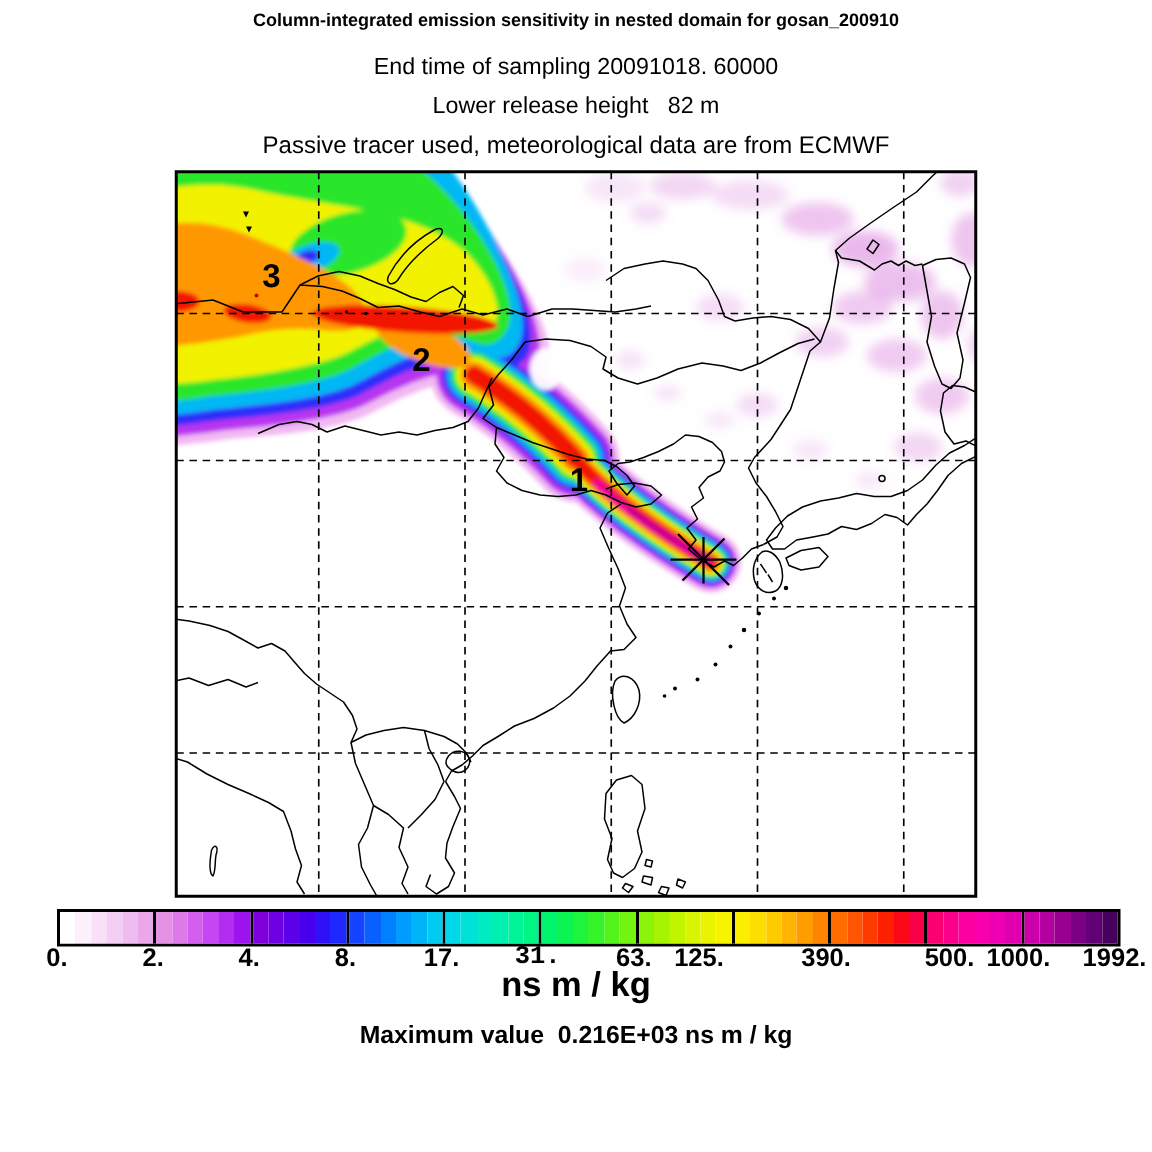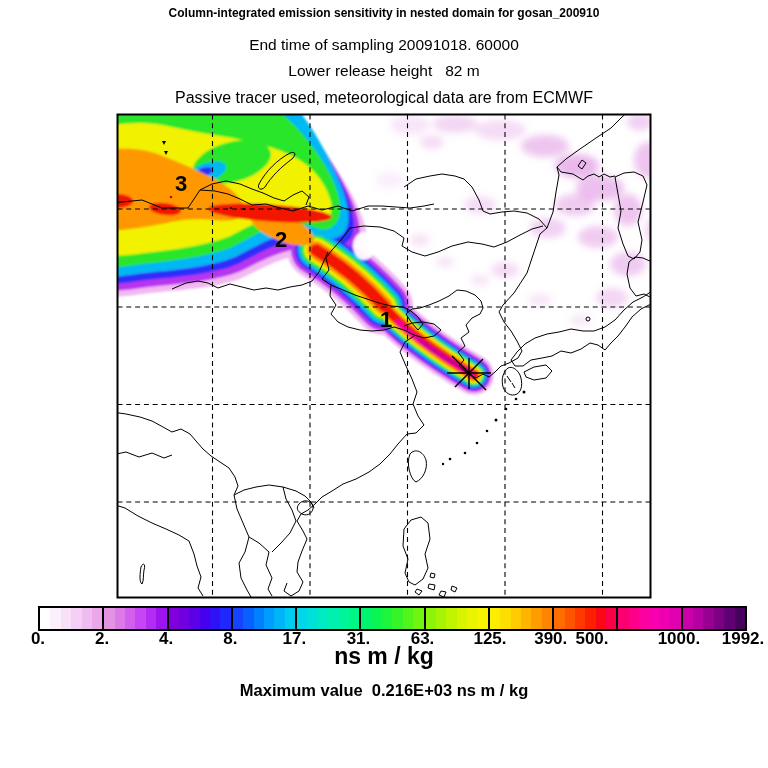--- a/index.html
+++ b/index.html
@@ -297,22 +297,22 @@
       <div class="cbcell" style="background: rgb(96, 0, 116);"></div>
       <div class="cbcell" style="background: rgb(70, 0, 94);"></div>
     </div>
   </div>
 <div id="cbticks">
     <span class="cbtick" style="left: 38px;">0.</span>
     <span class="cbtick" style="left: 102.091px;">2.</span>
     <span class="cbtick" style="left: 166.182px;">4.</span>
     <span class="cbtick" style="left: 230.273px;">8.</span>
     <span class="cbtick" style="left: 294.364px;">17.</span>
-    <span class="cbtick" style="left: 358.455px;">31.</span>
+    <span class="cbtick" style="left: 358.455px; font-family: Liberation Mono, monospace;">31.</span>
     <span class="cbtick" style="left: 422.545px;">63.</span>
-    <span class="cbtick" style="left: 490px;">125.</span>
+    <span class="cbtick" style="left: 466px;">125.</span>
     <span class="cbtick" style="left: 550.727px;">390.</span>
-    <span class="cbtick" style="left: 592px;">500.</span>
+    <span class="cbtick" style="left: 633px;">500.</span>
     <span class="cbtick" style="left: 678.909px;">1000.</span>
     <span class="cbtick" style="left: 743px;">1992.</span>
   </div>
 <div class="abs ctr units">ns m / kg</div>
 <div class="abs ctr maxv">Maximum value  0.216E+03 ns m / kg</div>
 
 </body></html>

